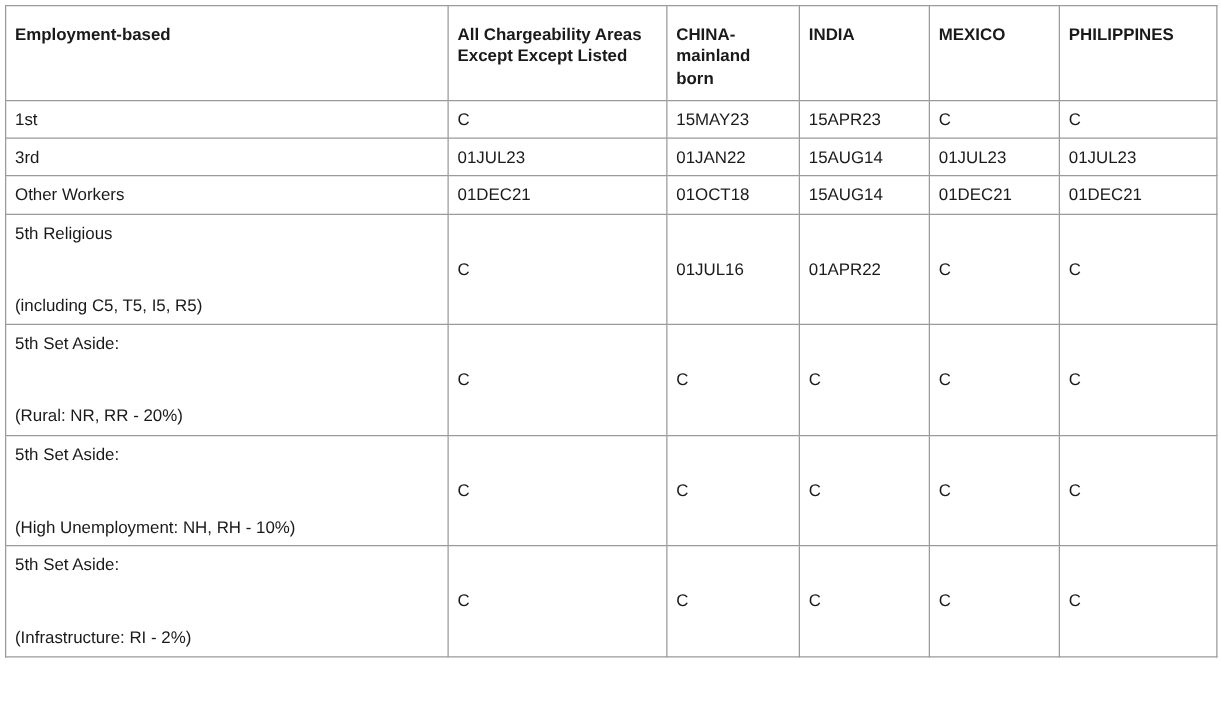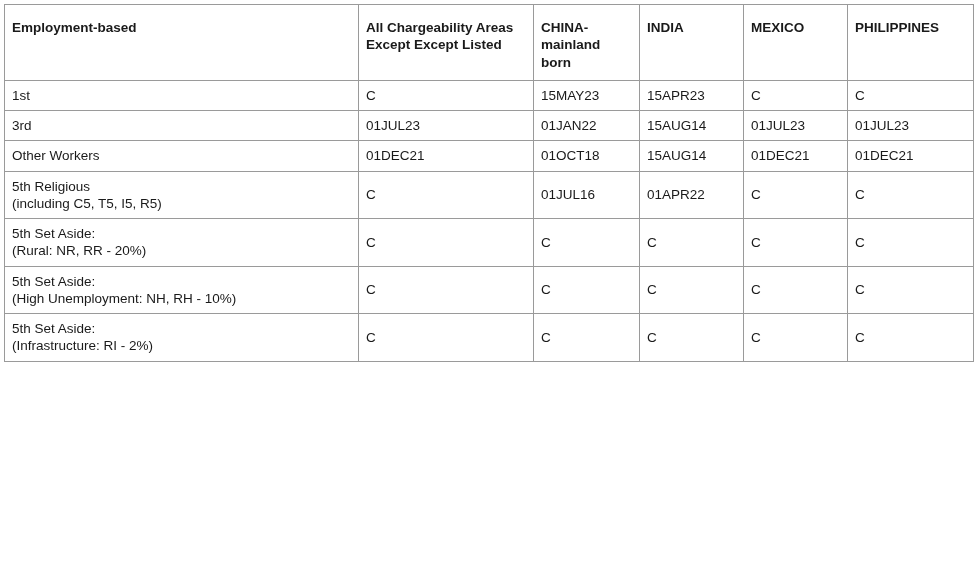--- a/index.html
+++ b/index.html
@@ -38,21 +38,21 @@
     margin-top: 36px;
   }
   .col-cat    { width: 354px; }
   .col-all    { width: 175px; }
   .col-china  { width: 106px; }
   .col-india  { width: 104px; }
   .col-mexico { width: 104px; }
   .col-phil   { width: 126px; }
 
   .cat-cell { vertical-align: middle; }
-  .cat-cell .line2 { display: block; }
+  .cat-cell .line2 { display: block; margin-top: 41px; }
   tbody tr.tall td { padding-top: 12px; padding-bottom: 12px; }
   tbody tr.tall2 td { padding-top: 14px; padding-bottom: 14px; }
 </style>
 </head>
 <body>
 
 <table id="visa-bulletin-table">
   <colgroup>
     <col class="col-cat">
     <col class="col-all">

